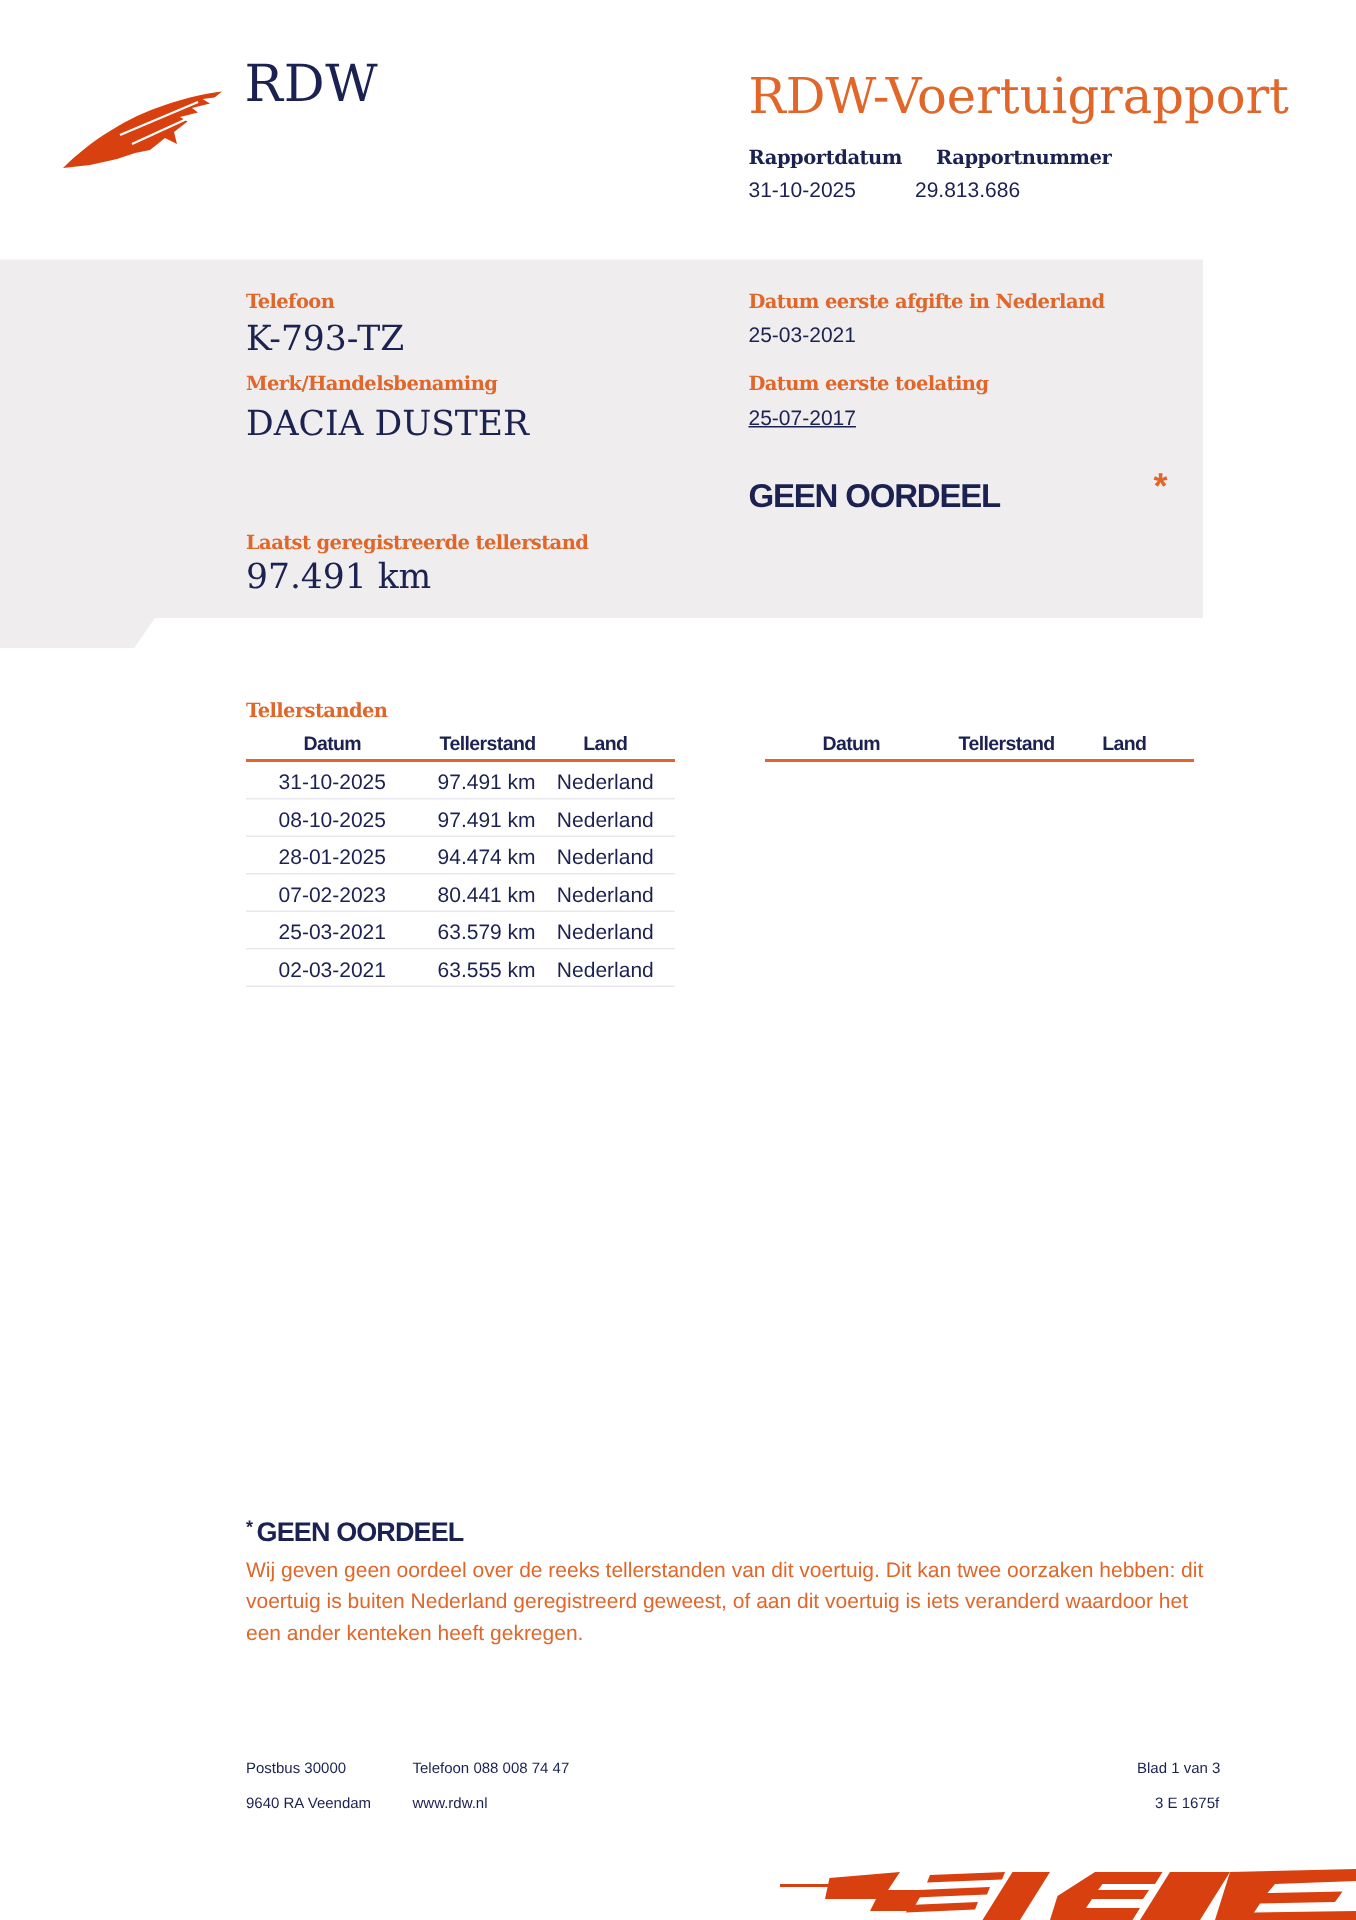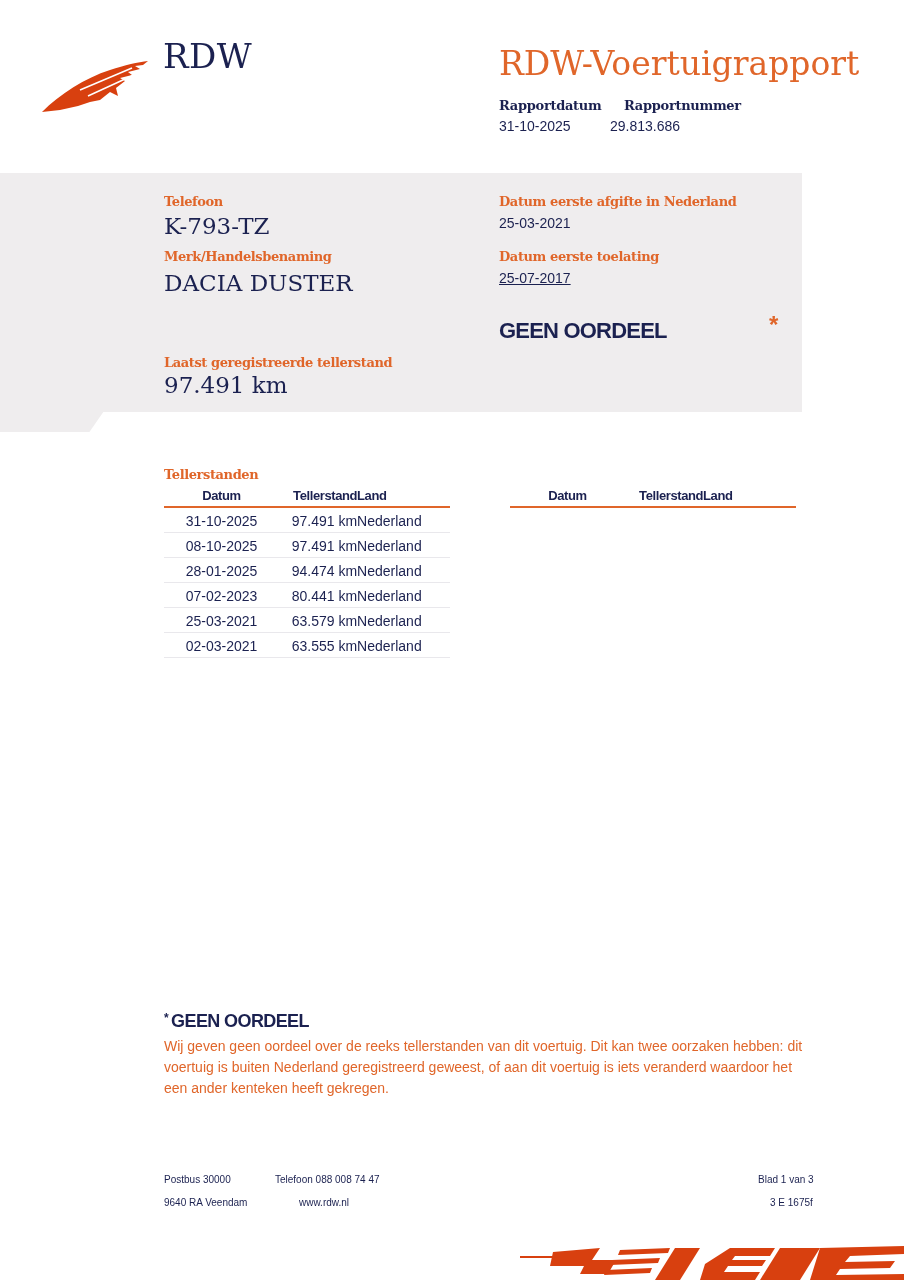--- a/index.html
+++ b/index.html
@@ -34,21 +34,21 @@
 
   
   #tbl-title { left: 164px; top: 467px; }
   .tbl { position: absolute; width: 286px; }
   .tbl-head { display: flex; font-size: 13px; font-weight: bold; color: #1b2150; letter-spacing: -0.4px;
     border-bottom: 2px solid #e0662a; height: 18px; line-height: 16px; }
   .tbl-row { display: flex; font-size: 14px; color: #1b2150; height: 24px; line-height: 26px;
     border-bottom: 1px solid #e9e8ec; }
   .c1 { width: 95px; text-align: center; padding-left: 12px; }
   .c2 { width: 94px; text-align: right; }
-  .c3 { width: 97px; text-align: left; }
+  .c3 { width: 97px; text-align: center; }
 
   
   #note-title { left: 164px; top: 1011px; font-size: 18px; font-weight: bold; letter-spacing: -0.6px; color: #1b2150; }
   #note-title .ast { font-size: 12px; vertical-align: top; margin-right: 3px; }
   #note-text { left: 164px; top: 1036px; width: 650px; font-size: 14px; line-height: 21px; color: #e0662a; }
 
   
   .foot { font-size: 10px; color: #1b2150; white-space: nowrap; }
   #footer-graphic { left: 520px; top: 1244px; width: 384px; height: 36px; }
 </style>
@@ -136,21 +136,21 @@
 </div>
 
 <div id="note-title" class="abs">
   <span class="ast">*</span><span>GEEN OORDEEL</span>
 </div>
 <div id="note-text" class="abs">Wij geven geen oordeel over de reeks tellerstanden van dit voertuig. Dit kan twee oorzaken hebben: dit voertuig is buiten Nederland geregistreerd geweest, of aan dit voertuig is iets veranderd waardoor het een ander kenteken heeft gekregen.</div>
 
 <div class="abs foot" style="left:164px; top:1174px;">Postbus 30000</div>
 <div class="abs foot" style="left:164px; top:1197px;">9640 RA Veendam</div>
 <div class="abs foot" style="left:275px; top:1174px;">Telefoon 088 008 74 47</div>
-<div class="abs foot" style="left:275px; top:1197px;margin-left:24px;">www.rdw.nl</div>
+<div class="abs foot" style="left:275px; top:1197px;">www.rdw.nl</div>
 <div class="abs foot" style="left:758px; top:1174px;">Blad 1 van 3</div>
 <div class="abs foot" style="left:770px; top:1197px;">3 E 1675f</div>
 
 <svg id="footer-graphic" class="abs" viewBox="0 0 384 36">
   <g fill="#d8400f">
     <rect x="0" y="12" width="50" height="2"></rect>
     <polygon points="33,8 80,4 72,16 96,16 88,30 60,30 64,22 30,22"></polygon>
     <polygon points="100,6 150,4 148,9 98,11"></polygon>
     <polygon points="92,16 140,14 138,19 90,21"></polygon>
     <polygon points="86,26 132,24 130,29 84,31"></polygon>

